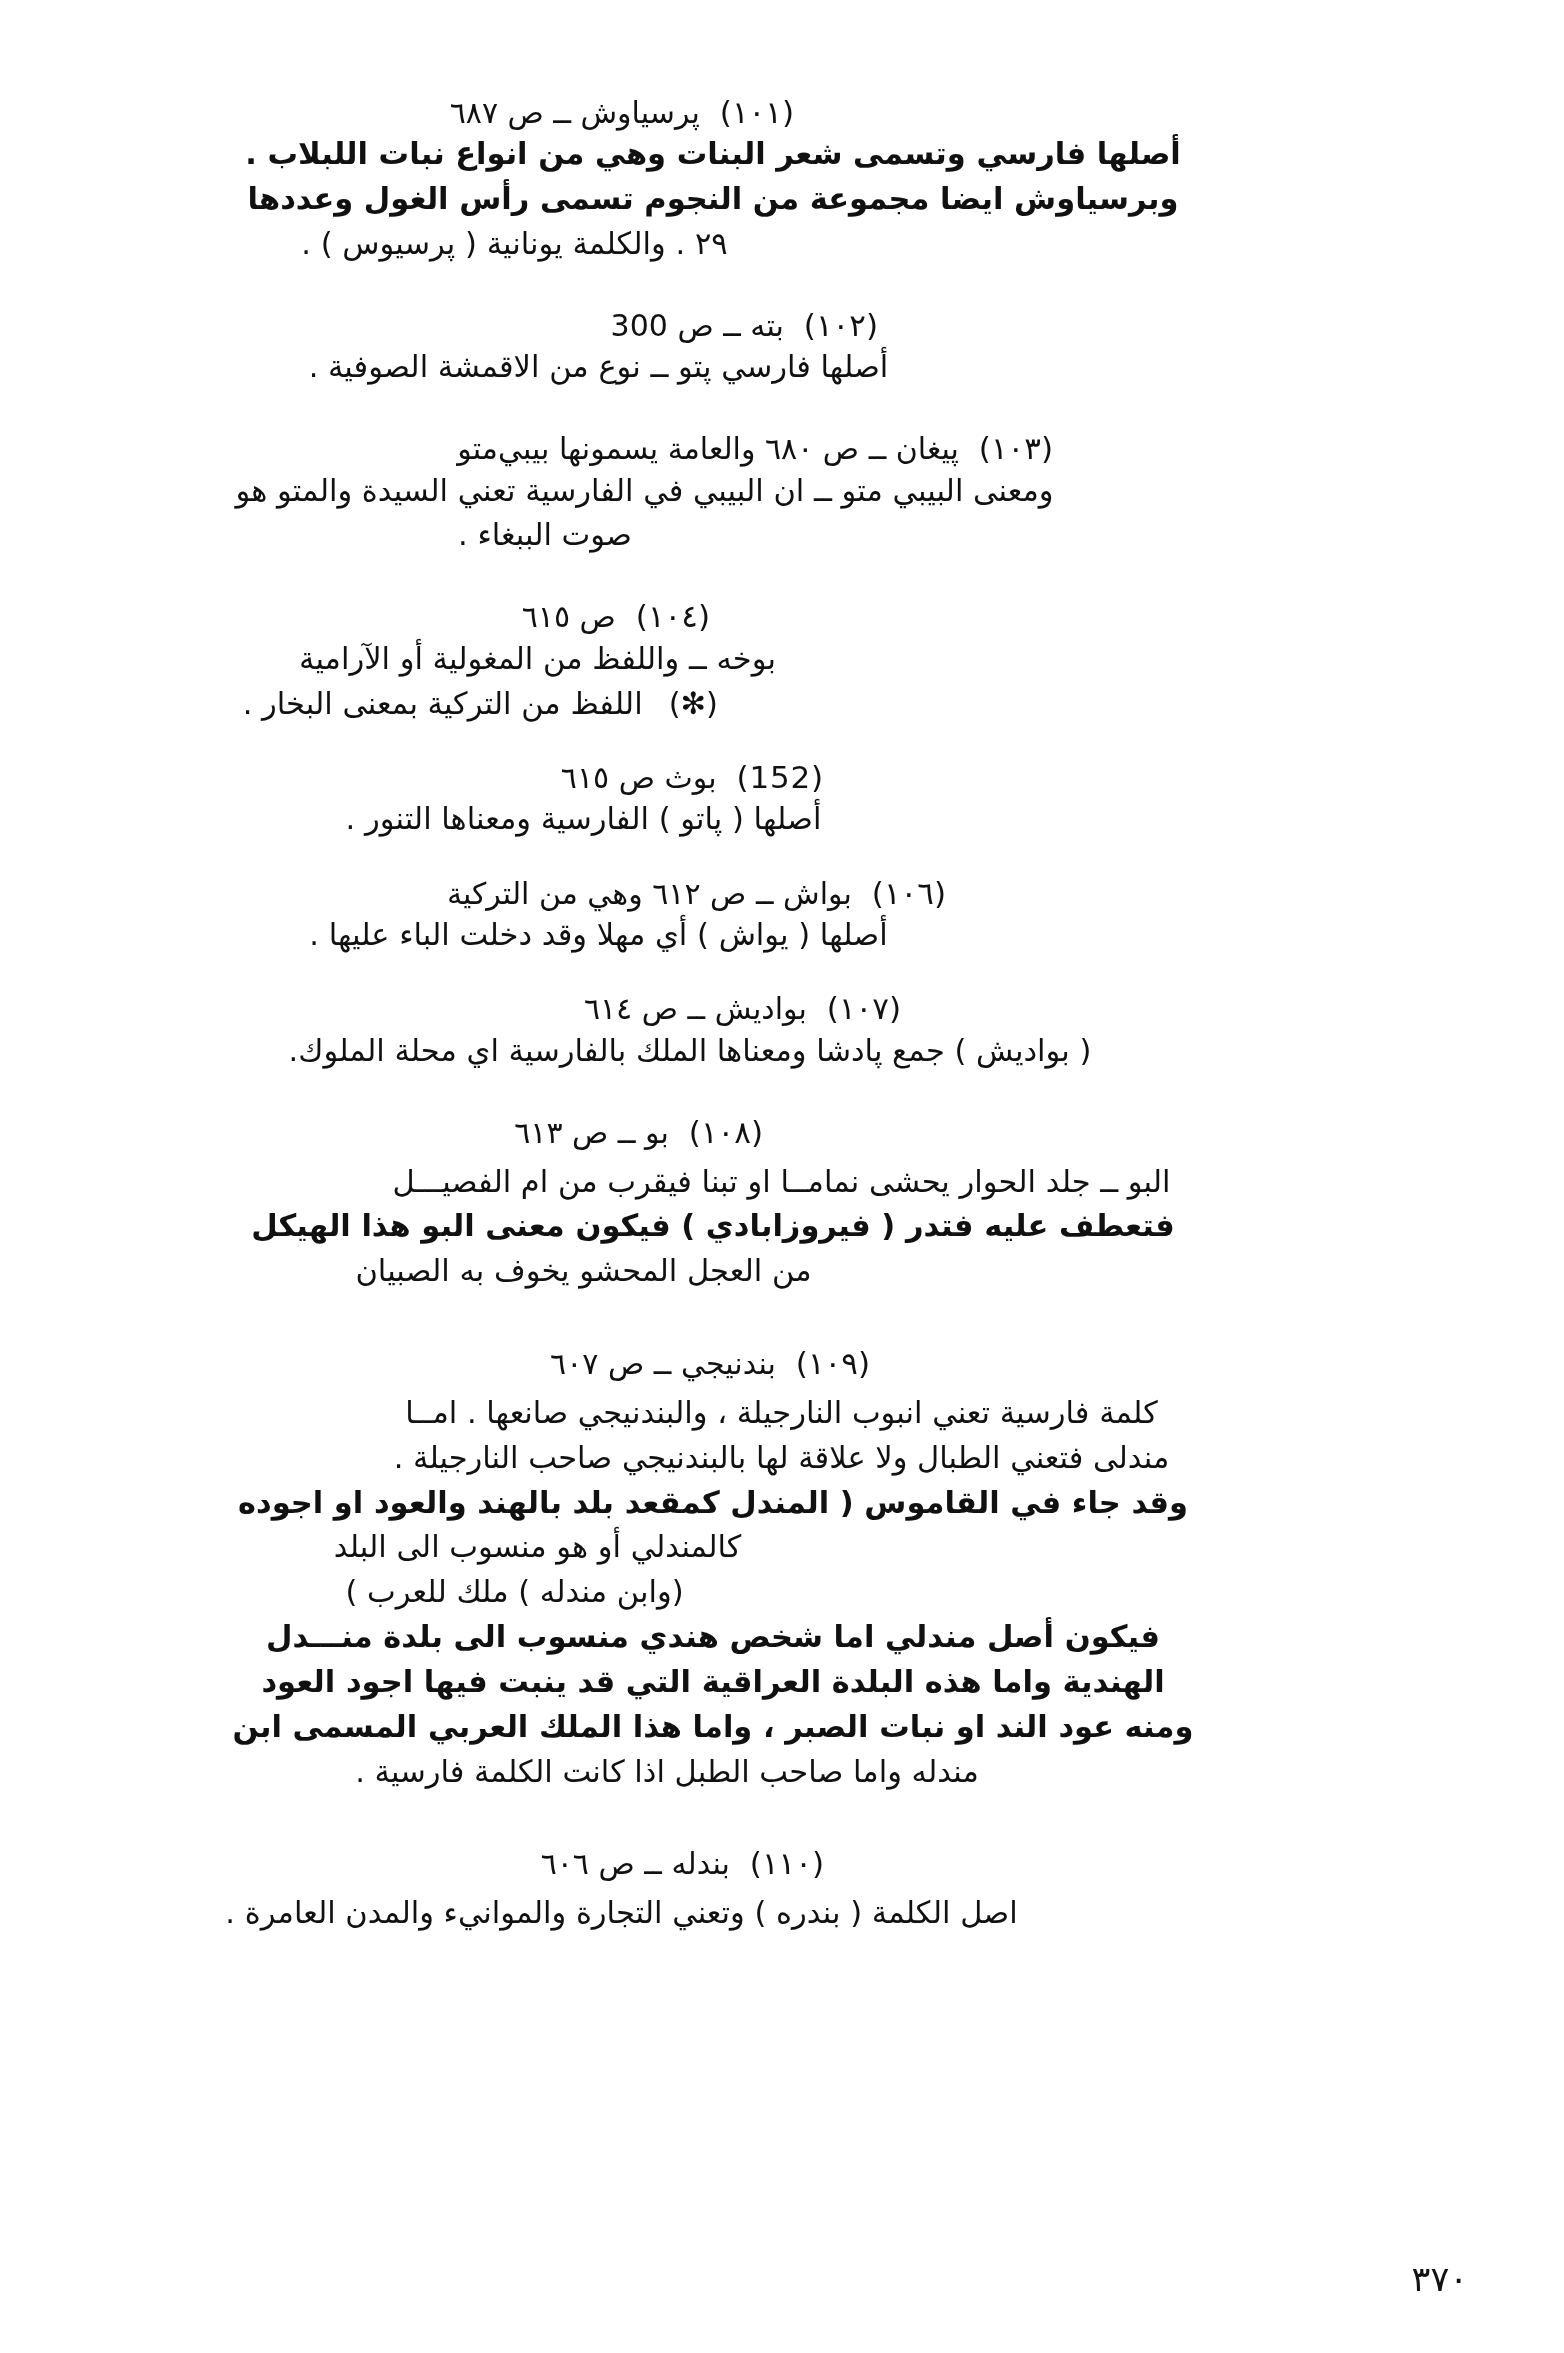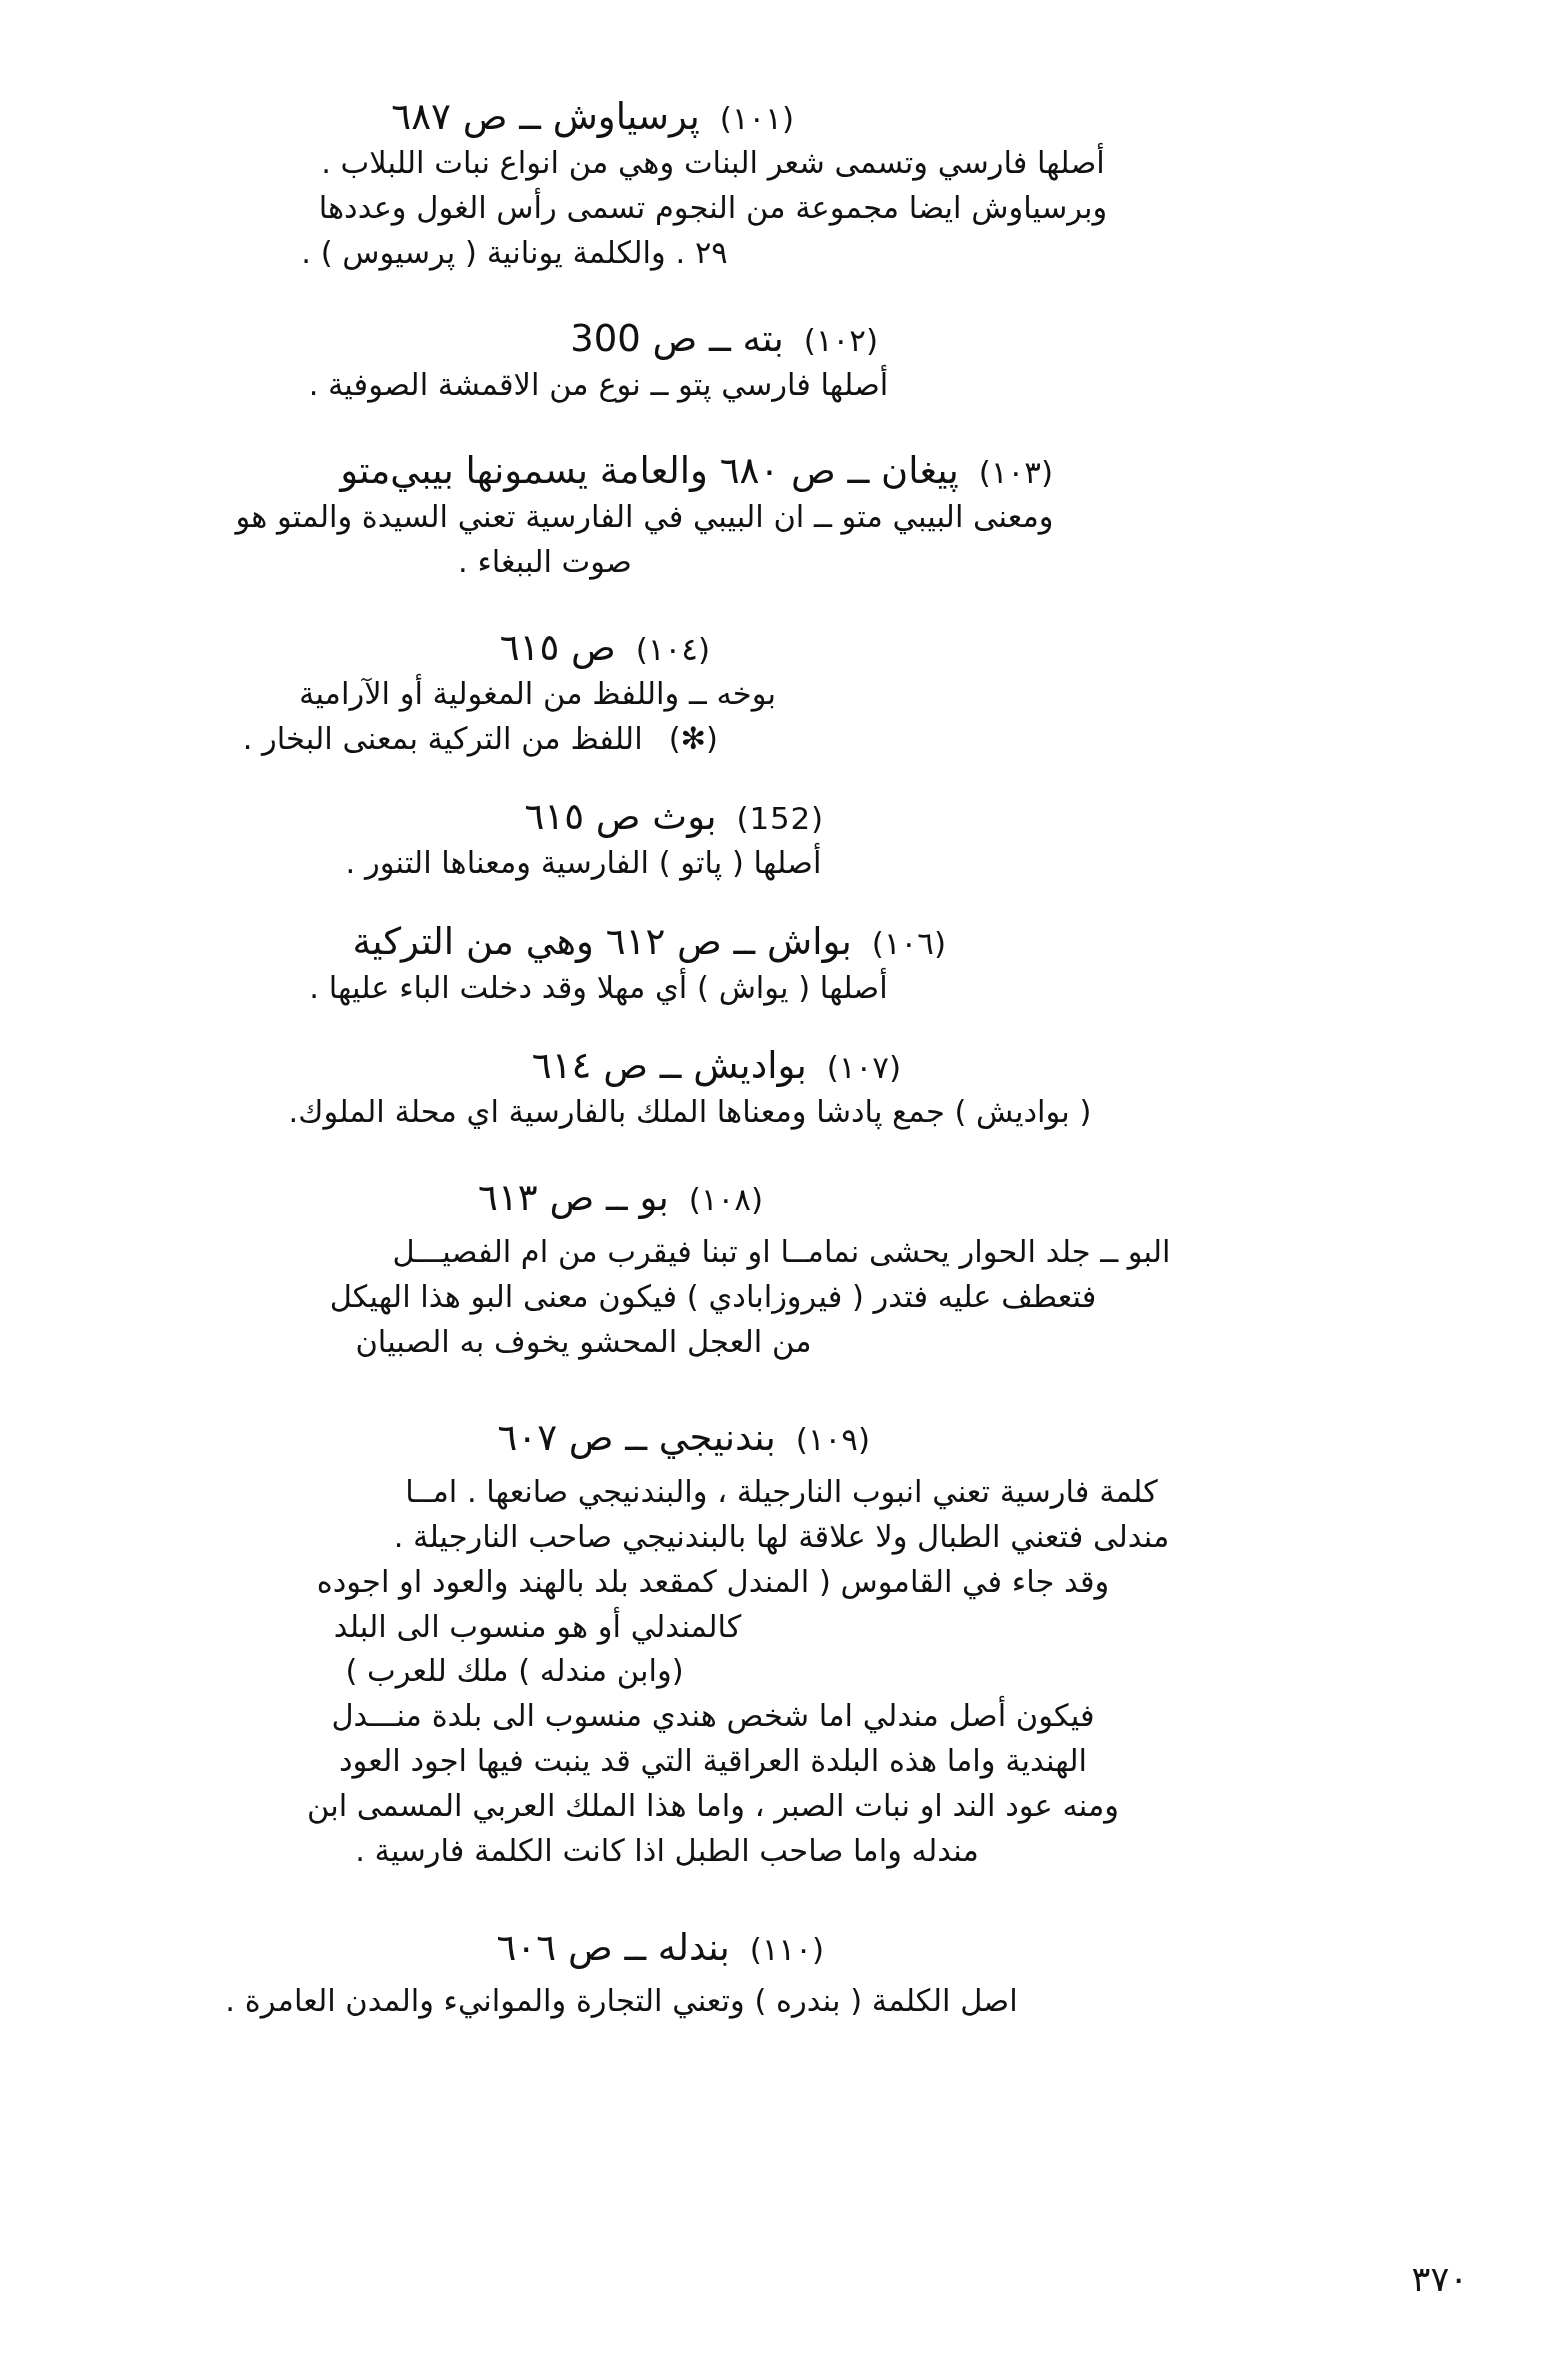--- a/index.html
+++ b/index.html
@@ -54,40 +54,40 @@
   .entry-head.indent-7 { padding-right: 579px; }
   .entry-head.indent-8 { padding-right: 717px; }
   .entry-head.indent-9 { padding-right: 610px; }
   .entry-head.indent-10 { padding-right: 656px; }
 
   .num {
     font-size: 31px;
     letter-spacing: 0.8px;
   }
   .head-text {
-    font-size: 37px;
+    font-size: 30px;
     margin-top: 24px;
   }
 
   
   .line {
     font-size: 30.5px;
     line-height: 1.47;
     margin: 0;
     white-space: nowrap;
   }
   .line.c { text-align: center; }
 
   .line.ind-a { padding-right: 320px; }
   .line.ind-b { padding-right: 229px; text-align: center; }
   .line.ind-c { padding-right: 396px; }
   .line.ind-d { padding-right: 488px; }
   .line.ind-e { padding-right: 534px; }
   .line.ind-f { padding-right: 366px; }
-  .line.ind-g { padding-right: 137px; }
+  .line.ind-g { padding-right: 137px; font-weight: bold; }
   .line.ind-h { padding-right: 274px; }
   .line.ind-i { padding-right: 473px; }
   .line.ind-j { padding-right: 183px; }
 
   .starred {
     display: flex;
     flex-direction: row;
     align-items: baseline;
     gap: 26px;
     font-size: 30.5px;

